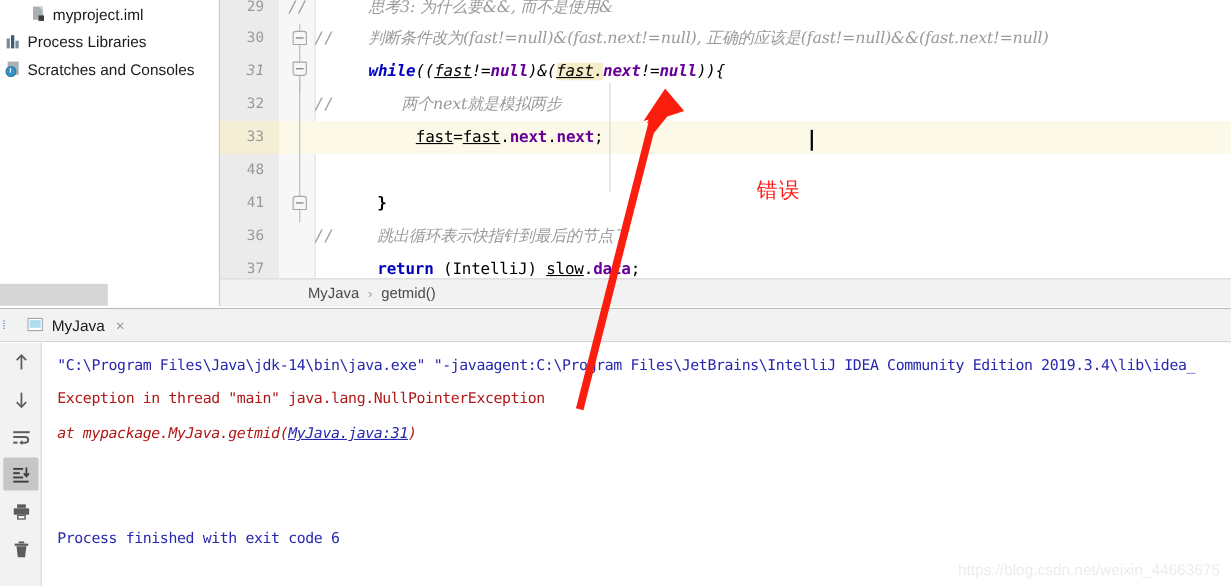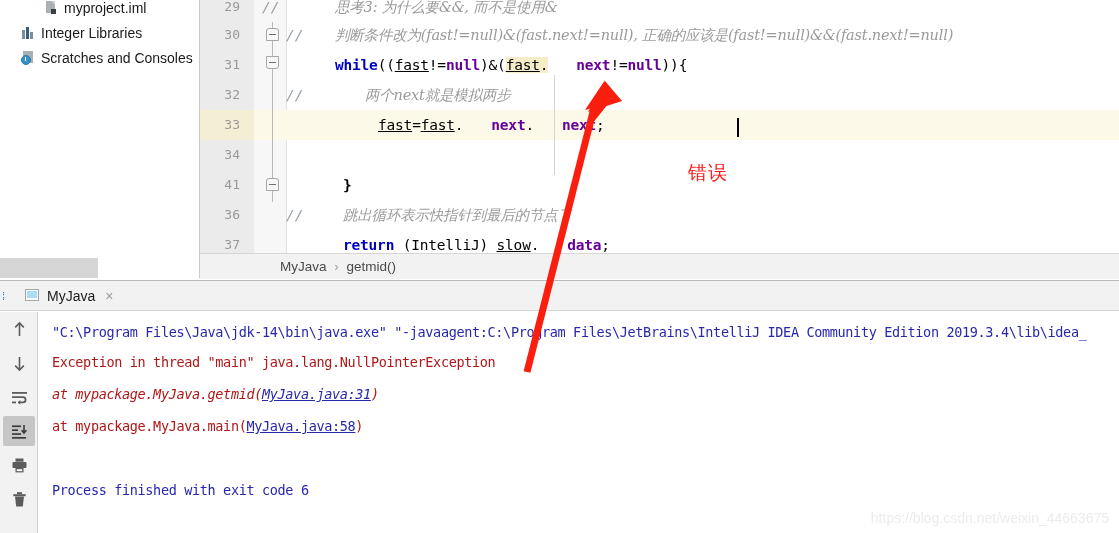--- a/index.html
+++ b/index.html
@@ -32,25 +32,25 @@
     left: 0; top: 0;
     width: 200px;
     height: 278px;
     background: #ffffff;
     border-right: 1px solid #c8c8c8;
     box-sizing: border-box;
   }
   .tree-row {
     height: 25px;
     display: flex;
+    align-items: center;
     padding-left: 4px;
     white-space: nowrap;
     font-size: 14px;
     color: #1a1a1a;
-    margin-left: 16px;
   }
   .tree-row .tlabel { margin-left: 5px; }
   .tree-row.indent-2 { padding-left: 27px; }
 
   
   .icon-box {
     width: 16px; height: 16px;
     position: relative;
     flex: 0 0 16px;
   }
@@ -157,21 +157,21 @@
     z-index: 2;
   }
   .cmt {
     color: #9a9a9a;
     font-style: italic;
     font-family: "DejaVu Serif", serif;
     font-size: 14.5px;
   }
   .kw { color: #0000c0; font-weight: bold; }
   .lit { color: #660099; font-weight: bold; }
-  .fld { color: #660099; font-weight: bold; margin-left: 28px; }
+  .fld { color: #660099; font-weight: bold; }
   .var-u { text-decoration: underline; color: #000000; }
   .punct { color: #000000; }
   .hlmark { background: #f5ecc8; }
   
   .fold-mark {
     position: absolute;
     left: 66px;
     width: 13px; height: 13px;
     top: 8px;
     box-sizing: border-box;
@@ -375,21 +375,21 @@
       </span>
       <span class="tlabel">myproject.iml</span>
     </div>
 
     <div class="tree-row">
       <span class="icon-box ic-lib">
         <span class="b1"></span>
           <span class="b2"></span>
           <span class="b3"></span>
       </span>
-      <span class="tlabel">Integer Libraries</span>
+      <span class="tlabel">Process Libraries</span>
     </div>
 
     <div class="tree-row">
       <span class="icon-box ic-scr">
         <span class="pg"></span>
           <span class="clk"></span>
           <span class="hand"></span>
       </span>
       <span class="tlabel">Scratches and Consoles</span>
     </div>
@@ -412,41 +412,41 @@
       <span class="codetext cmt" style="left:135px;">思考3: 为什么要&amp;&amp;, 而不是使用&amp;</span>
     </div>
 
     <div class="code-line" style="top:20px;">
       <span class="lineno">30</span>
       <span class="fold-mark top"></span>
       <span class="cmt-slashes" style="left:86px;">//</span>
       <span class="codetext cmt" style="left:135px;">判断条件改为(fast!=null)&amp;(fast.next!=null), 正确的应该是(fast!=null)&amp;&amp;(fast.next!=null)</span>
     </div>
 
-    <div class="code-line" style="top:50px;">
+    <div class="code-line" style="top:50px;font-style:italic;">
       <span class="lineno">31</span>
       <span class="fold-mark bot" style="top:6px;"></span>
       <span class="codetext" style="left:135px;"><span class="kw">while</span><span class="punct">((</span><span class="var-u">fast</span><span class="punct">!=</span><span class="lit">null</span><span class="punct">)&amp;(</span><span class="var-u hlmark">fast</span><span class="punct hlmark">.</span><span class="fld">next</span><span class="punct">!=</span><span class="lit">null</span><span class="punct">)){</span></span>
     </div>
 
     <div class="code-line" style="top:80px;">
       <span class="lineno">32</span>
       <span class="cmt-slashes" style="left:86px;">//</span>
       <span class="codetext cmt" style="left:165px;">两个next就是模拟两步</span>
     </div>
 
     <div class="code-line hl" style="top:110px;">
       <span class="lnbg"></span>
         <span class="gutbg"></span>
       <span class="lineno">33</span>
       <span class="codetext" style="left:178px;"><span class="var-u">fast</span><span class="punct">=</span><span class="var-u">fast</span><span class="punct">.</span><span class="fld">next</span><span class="punct">.</span><span class="fld">next</span><span class="punct">;</span></span>
     </div>
 
     <div class="code-line" style="top:140px;">
-      <span class="lineno">34</span>
+      <span class="lineno">48</span>
     </div>
 
     <div class="code-line" style="top:170px;">
       <span class="lineno">41</span>
       <span class="fold-mark top"></span>
       <span class="codetext" style="left:143px;font-weight:bold;">}</span>
     </div>
 
     <div class="code-line" style="top:200px;">
       <span class="lineno">36</span>
@@ -539,21 +539,20 @@
   </div>
 
   <div id="console">
 
     <div class="cline cl-blue" style="top:12px;">"C:\Program Files\Java\jdk-14\bin\java.exe" "-javaagent:C:\Program Files\JetBrains\IntelliJ IDEA Community Edition 2019.3.4\lib\idea_</div>
 
     <div class="cline cl-red" style="top:42px;">Exception in thread "main" java.lang.NullPointerException</div>
 
     <div class="cline cl-red" style="top:74px;font-style:italic;"><span>    at mypackage.MyJava.getmid(</span><span class="cl-link">MyJava.java:31</span><span>)</span></div>
 
-    <div class="cline cl-red" style="top:106px;"><span>    at mypackage.MyJava.main(</span><span class="cl-link">MyJava.java:58</span><span>)</span></div>
 
     <div class="cline cl-blue" style="top:170px;">Process finished with exit code 6</div>
   </div>
 </div>
 
 <svg id="annot-arrow" viewBox="0 0 1119 533">
   <g>
 
     <path d="M527 372 L596 100" stroke="#fa1e0e" stroke-width="7" stroke-linecap="butt" fill="none"></path>
 

